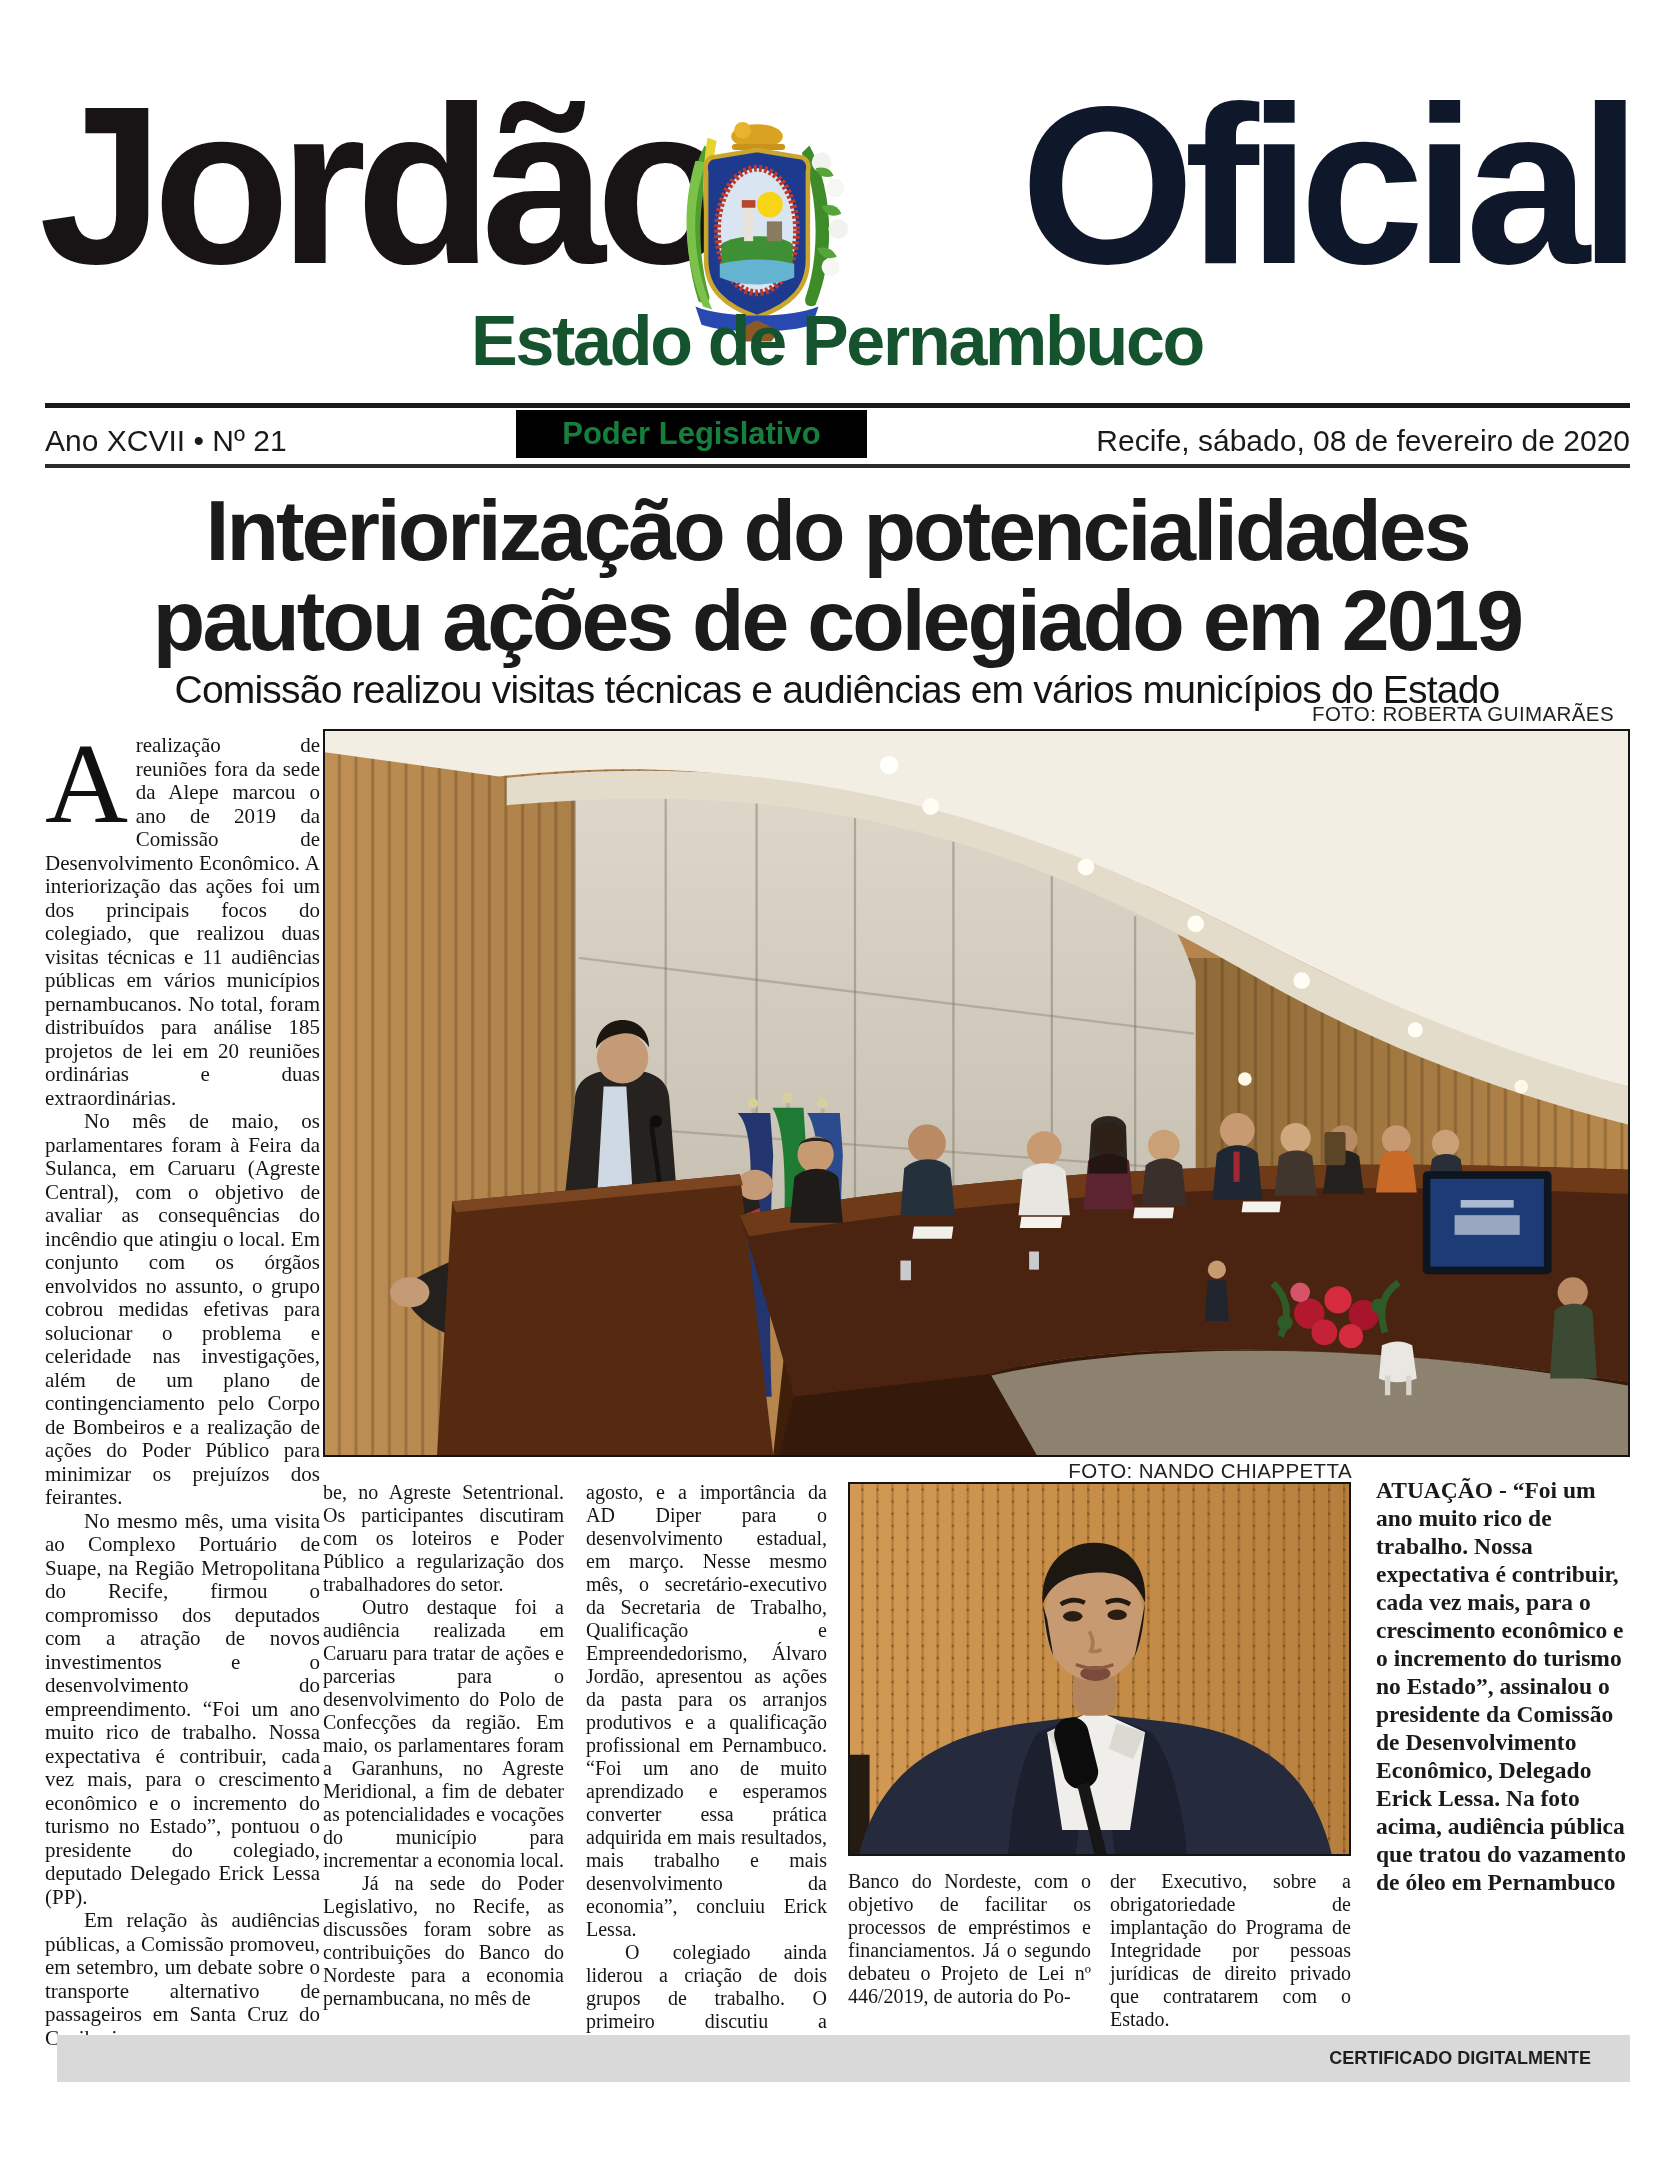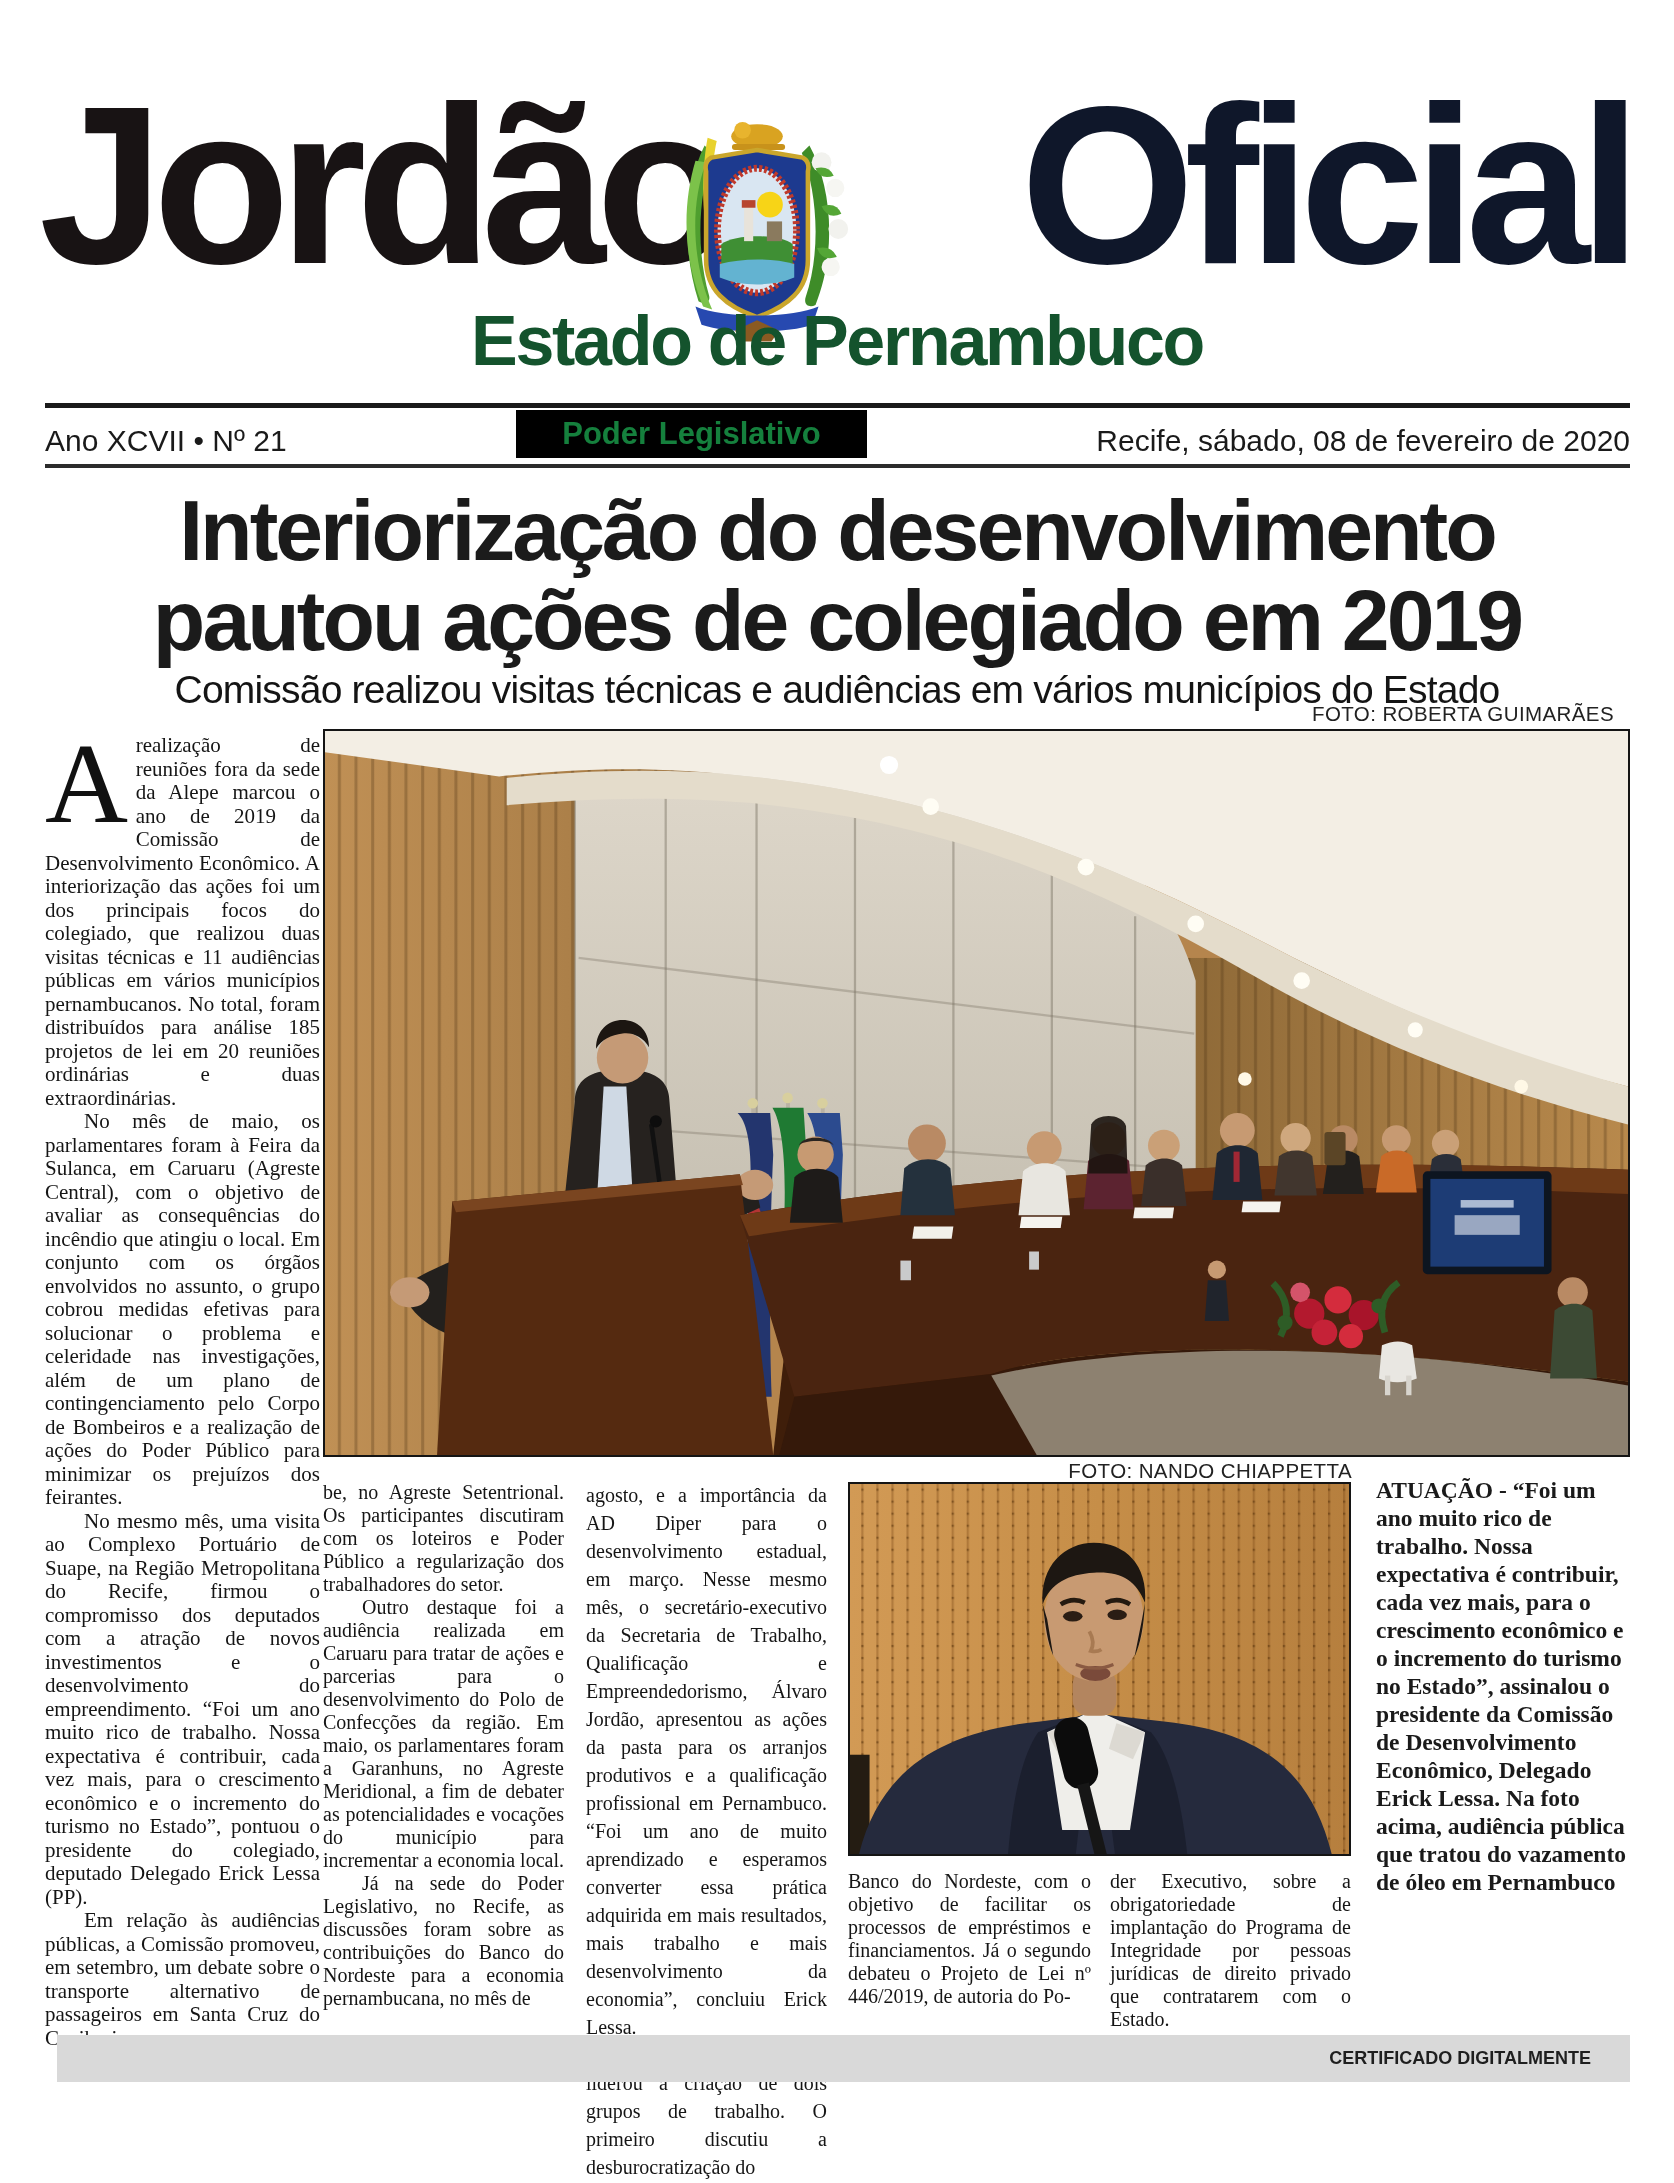--- a/index.html
+++ b/index.html
@@ -37,21 +37,21 @@
   .photo{position:absolute;border:2.3px solid #141414;box-sizing:border-box;overflow:hidden;background:#b5854d;}
   .photo-main{left:323px;top:729px;width:1307px;height:728px;}
   .photo-sec{left:848px;top:1482px;width:503px;height:374px;}
   .photo svg{display:block;width:100%;height:100%;}
 
   
   .col{position:absolute;font-family:"Liberation Serif",serif;color:#151515;text-align:justify;}
   .col p{margin:0;}
   .c1{left:45px;top:734px;width:275px;font-size:21px;line-height:23.5px;}
   .c2{left:323px;top:1481px;width:241px;font-size:20px;line-height:23px;}
-  .c3{left:586px;top:1481px;width:241px;font-size:20px;line-height:28px;}
+  .c3{left:586px;top:1481px;width:241px;font-size:20px;line-height:23px;}
   .c4{left:848px;top:1870px;width:243px;font-size:20px;line-height:23px;}
   .c5{left:1110px;top:1870px;width:241px;font-size:20px;line-height:23px;}
   .indent{text-indent:39px;}
   .dropcap{float:left;font-size:115px;line-height:90px;padding:4.6px 7.6px 0 0;font-weight:400;color:#111;}
 
   .capcol{position:absolute;left:1376px;top:1476px;width:258px;font-family:"Liberation Serif",serif;
           font-weight:700;font-size:23.5px;line-height:28px;color:#1a1a1a;text-align:left;}
 
   
   .footbar{position:absolute;left:57px;top:2035px;width:1573px;height:47px;background:#d9d9d9;
@@ -102,21 +102,21 @@
   <div class="mast-sub">Estado de Pernambuco</div>
 
   <div class="rule-a"></div>
   <div class="dateline">
     <span>Ano XCVII • Nº 21</span>
     <span class="badge">Poder Legislativo</span>
     <span>Recife, sábado, 08 de fevereiro de 2020</span>
   </div>
   <div class="rule-b"></div>
 
-  <div class="hl hl1">Interiorização do desenvolvimento</div>
+  <div class="hl hl1">Interiorização do potencialidades</div>
   <div class="hl hl2">pautou ações de colegiado em 2019</div>
   <div class="subhl">Comissão realizou visitas técnicas e audiências em vários municípios do Estado</div>
 
   <div class="credit credit1">FOTO: ROBERTA GUIMARÃES</div>
   <div class="credit credit2">FOTO: NANDO CHIAPPETTA</div>
 
   <div class="photo photo-main">
     <svg viewBox="0 0 1721 957" preserveAspectRatio="none" aria-hidden="true">
       <defs>
         <linearGradient id="woodL" x1="0" y1="0" x2="1" y2="0">

